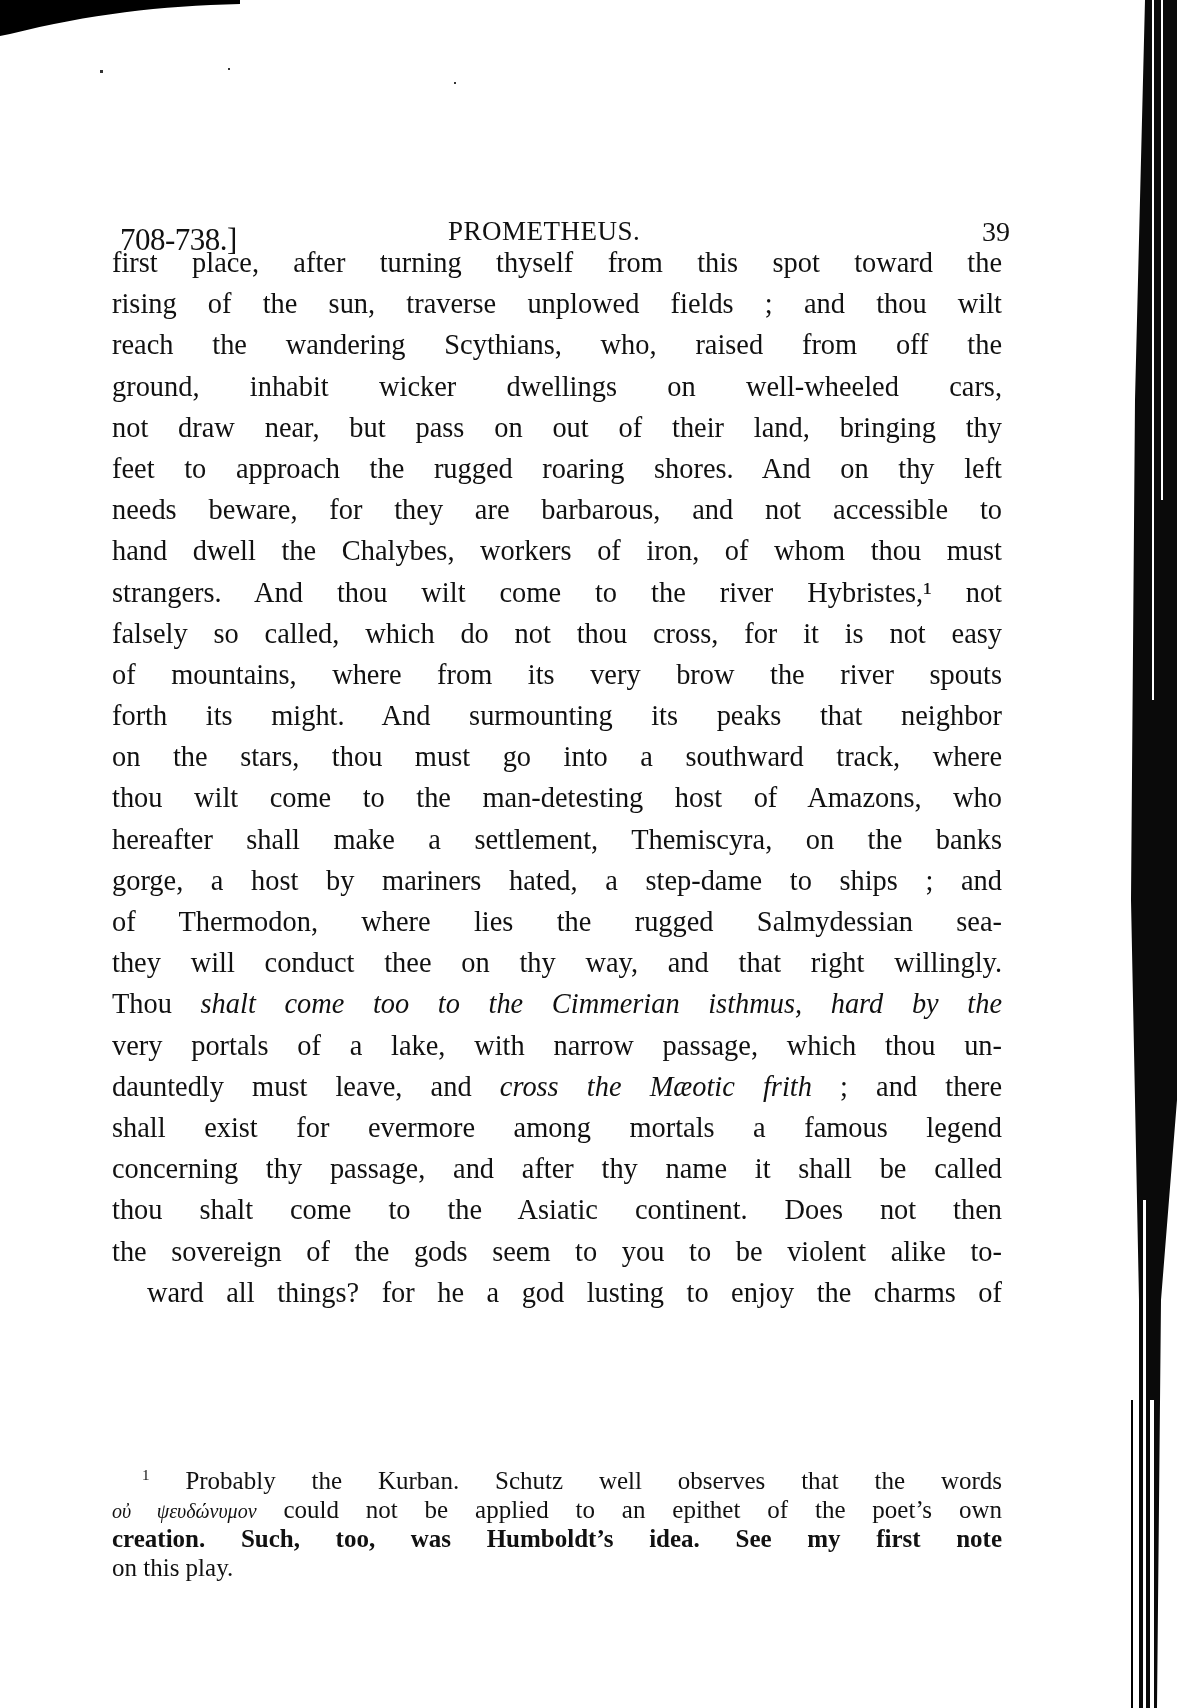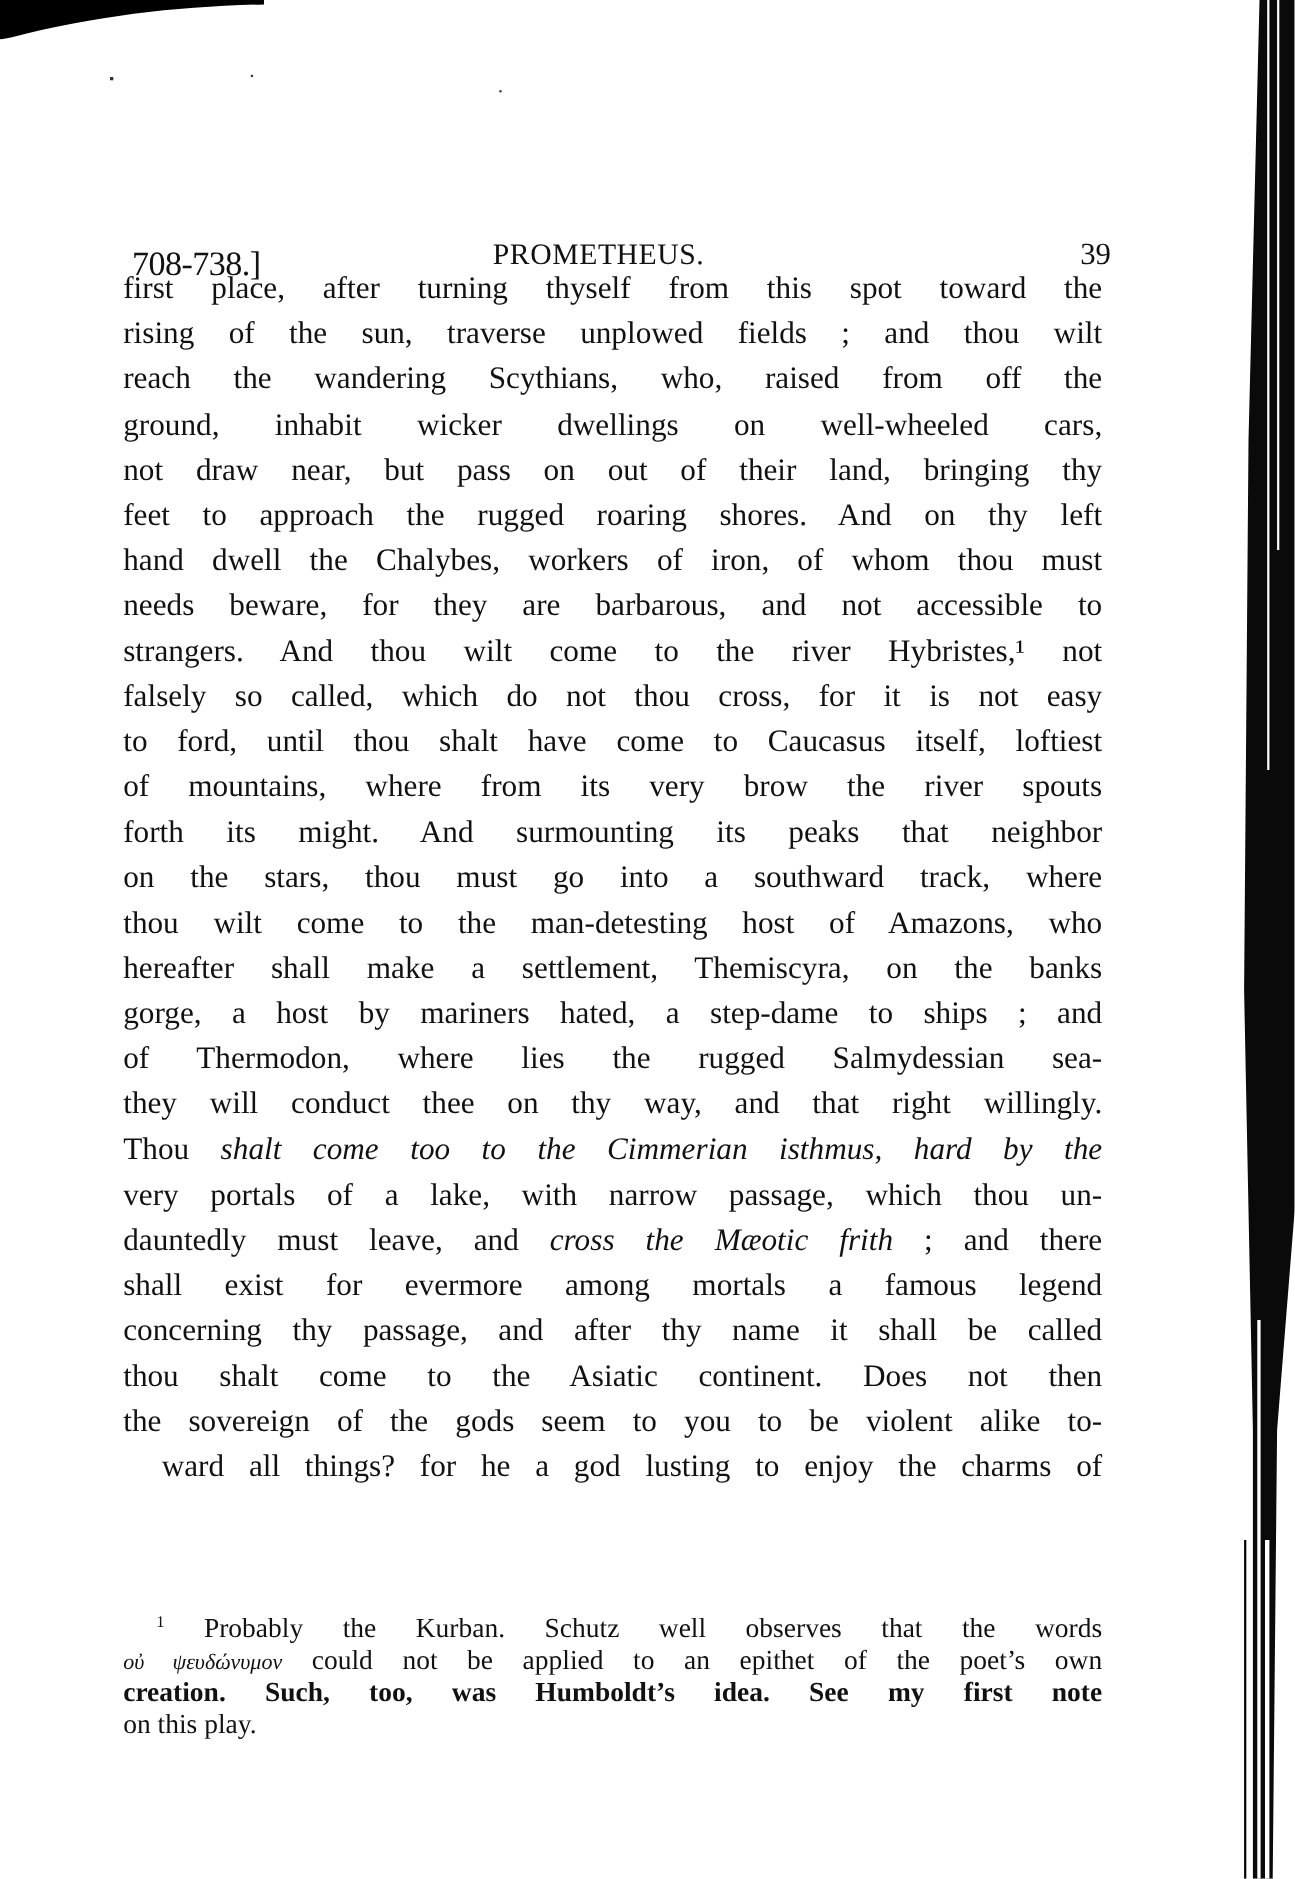--- a/index.html
+++ b/index.html
@@ -145,25 +145,24 @@
   <span class="pageno">39</span>
 </header>
 
 <main class="body-text">
   <span class="line">first place, after turning thyself from this spot toward the</span>
   <span class="line">rising of the sun, traverse unplowed fields ; and thou wilt</span>
   <span class="line">reach the wandering Scythians, who, raised from off the</span>
   <span class="line">ground, inhabit wicker dwellings on well-wheeled cars,</span>
   <span class="line">not draw near, but pass on out of their land, bringing thy</span>
   <span class="line">feet to approach the rugged roaring shores.   And on thy left</span>
+  <span class="line">needs beware, for they are barbarous, and not accessible to</span>
   <span class="line">hand dwell the Chalybes, workers of iron, of whom thou must</span>
-  <span class="line">needs beware, for they are barbarous, and not accessible to</span>
   <span class="line">strangers.   And thou wilt come to the river Hybristes,¹ not</span>
   <span class="line">falsely so called, which do not thou cross, for it is not easy</span>
-  <span class="line">to ford, until thou shalt have come to Caucasus itself, loftiest</span>
   <span class="line">of mountains, where from its very brow the river spouts</span>
   <span class="line">forth its might.   And surmounting its peaks that neighbor</span>
   <span class="line">on the stars, thou must go into a southward track, where</span>
   <span class="line">thou wilt come to the man-detesting host of Amazons, who</span>
   <span class="line">hereafter shall make a settlement, Themiscyra, on the banks</span>
   <span class="line">gorge, a host by mariners hated, a step-dame to ships ; and</span>
   <span class="line">of Thermodon, where lies the rugged Salmydessian sea-</span>
   <span class="line">they will conduct thee on thy way, and that right willingly.</span>
   <span class="line">Thou <span class="it">shalt come too to the Cimmerian isthmus, hard by the</span></span>
   <span class="line">very portals of a lake, with narrow passage, which thou un-</span>

